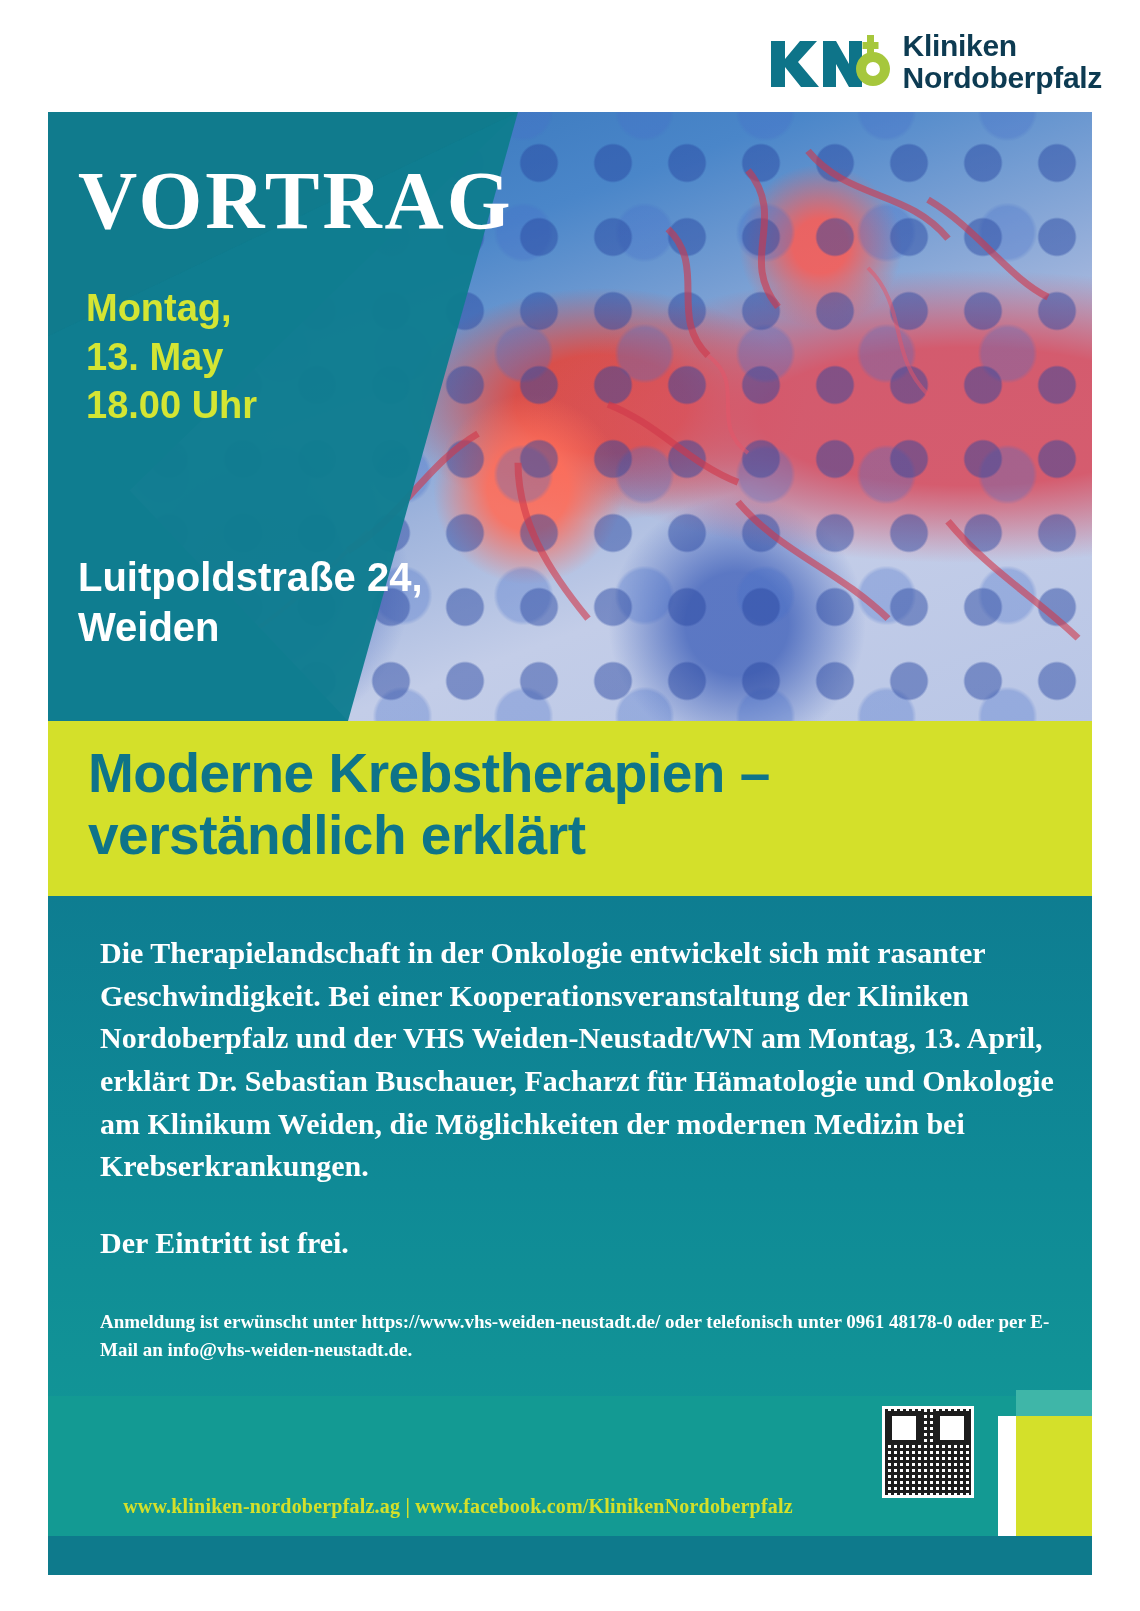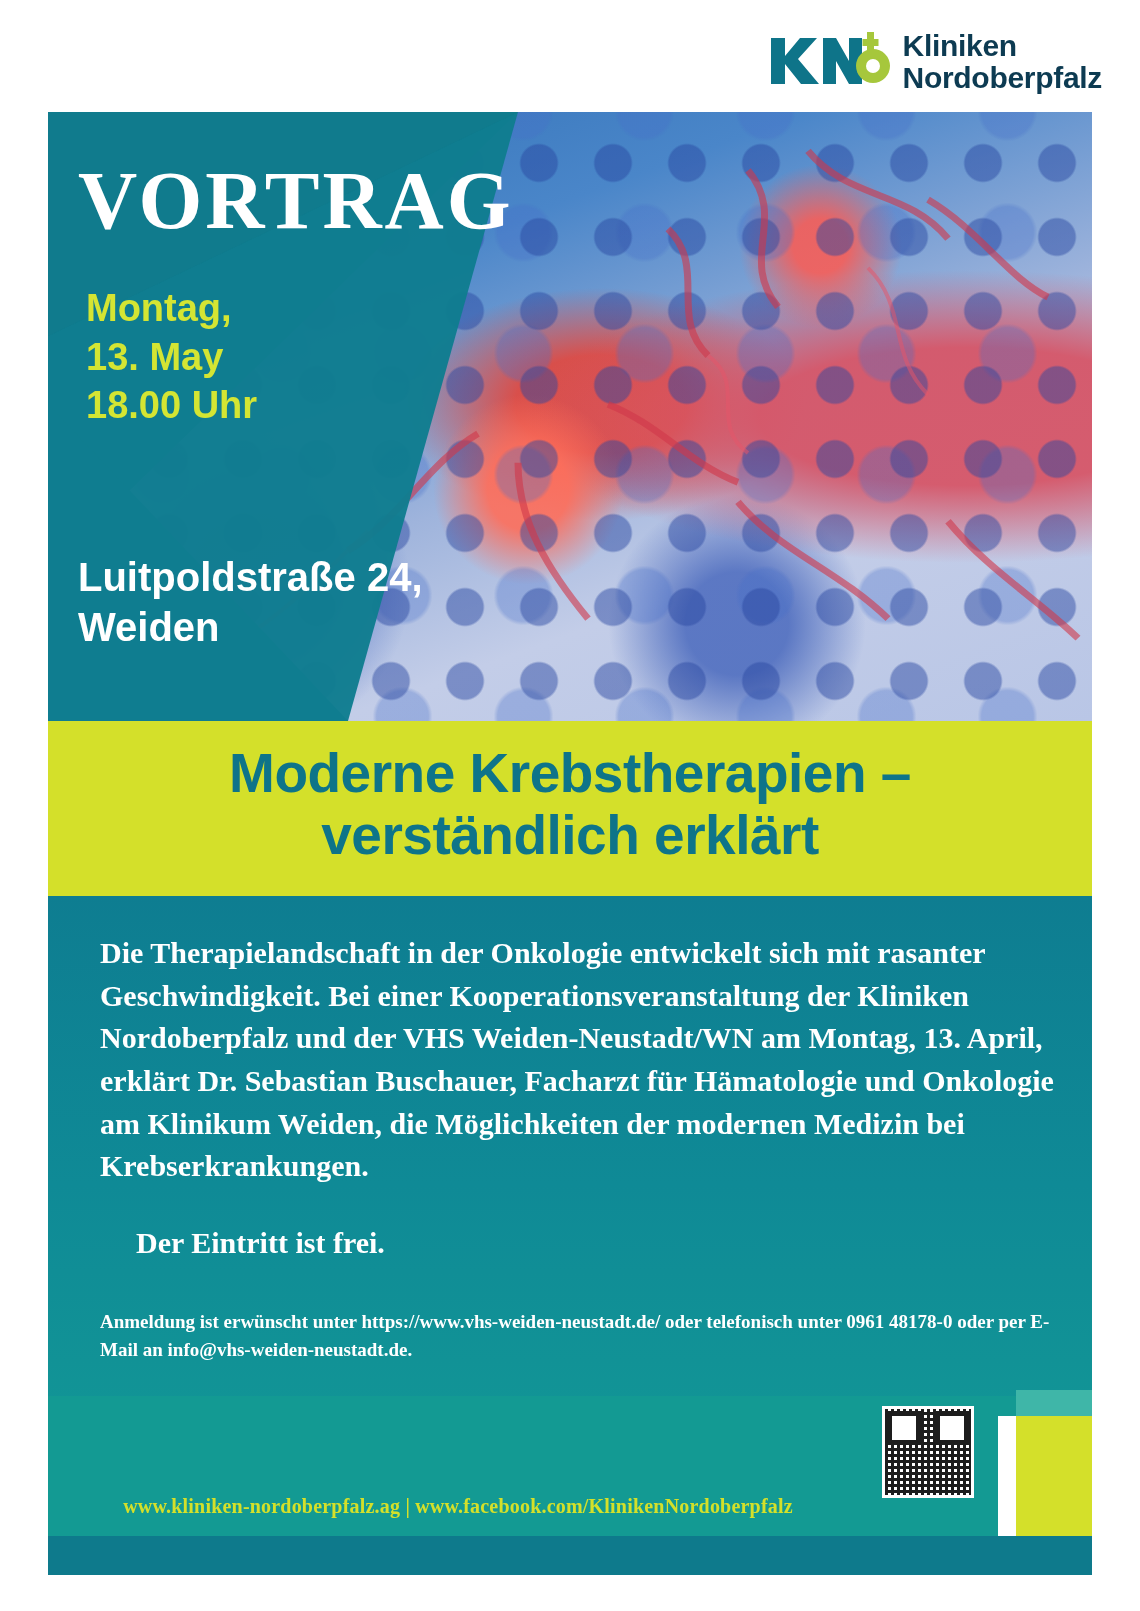--- a/index.html
+++ b/index.html
@@ -14,21 +14,21 @@
     position: relative;
     overflow: hidden;
   }
 
   
   .logo-area {
     position: absolute;
     top: 30px;
     right: 38px;
     display: flex;
-    align-items: flex-start;
+    align-items: flex-end;
     gap: 8px;
   }
   .logo-mark {
     position: relative;
     width: 128px;
     height: 62px;
   }
   .logo-mark svg { display: block; }
   .logo-text {
     font-family: "Liberation Sans", sans-serif;
@@ -128,21 +128,20 @@
     position: absolute;
     left: 30px;
     top: 440px;
     width: 520px;
   }
 
   
   .title-band {
     background: #d4e02a;
     padding: 22px 40px 30px 40px;
-    text-align: center;
   }
   .title-band h1 {
     margin: 0;
     font-family: "Liberation Sans", sans-serif;
     font-weight: bold;
     font-size: 55px;
     line-height: 1.12;
     color: #0e7489;
     letter-spacing: -0.5px;
   }
@@ -158,21 +157,20 @@
   .body-text p {
     margin: 0 0 0 0;
     font-family: "Liberation Serif", serif;
     font-weight: bold;
     font-size: 30px;
     line-height: 1.42;
     color: #ffffff;
   }
   .body-text .free {
     margin-top: 34px;
-    margin-left: 36px;
   }
   .fineprint {
     margin-top: 44px;
     font-family: "Liberation Serif", serif;
     font-weight: bold;
     font-size: 19px;
     line-height: 1.45;
     color: #ffffff;
   }
 

